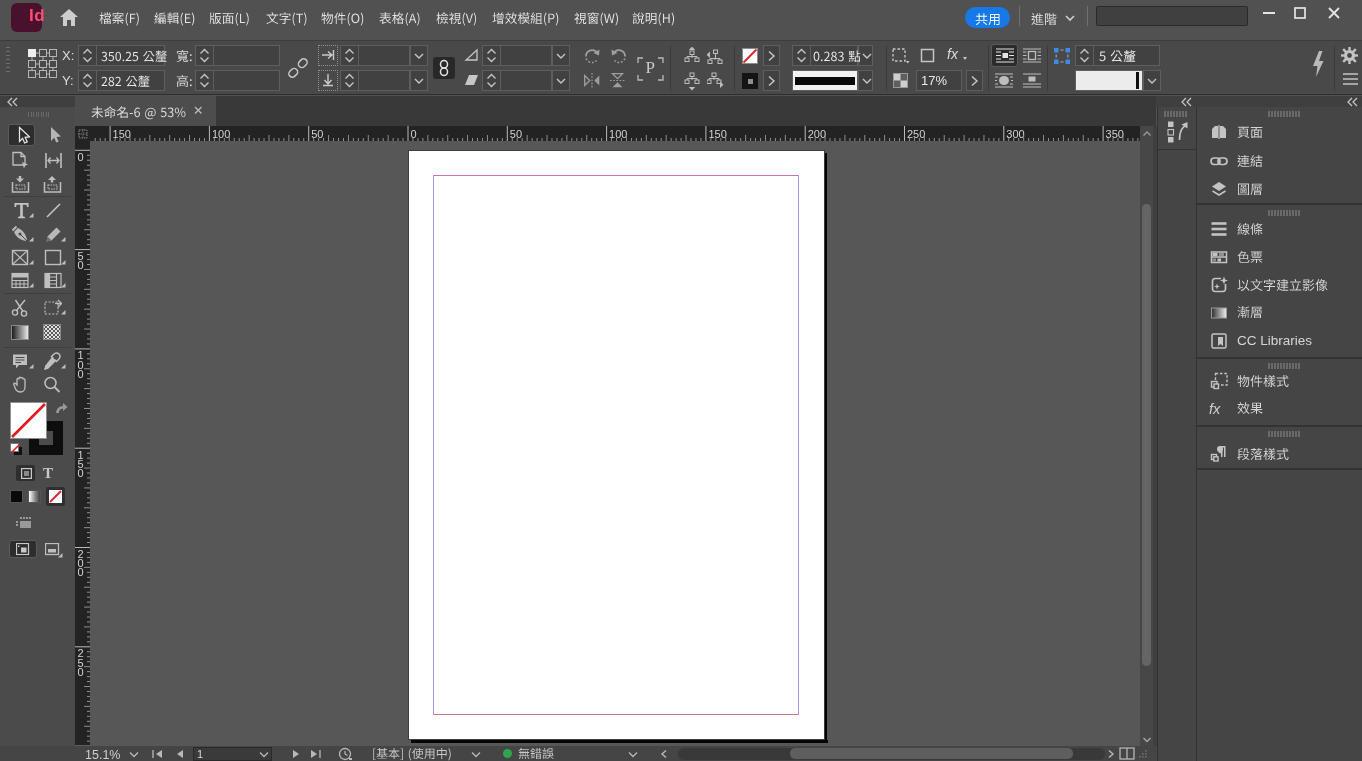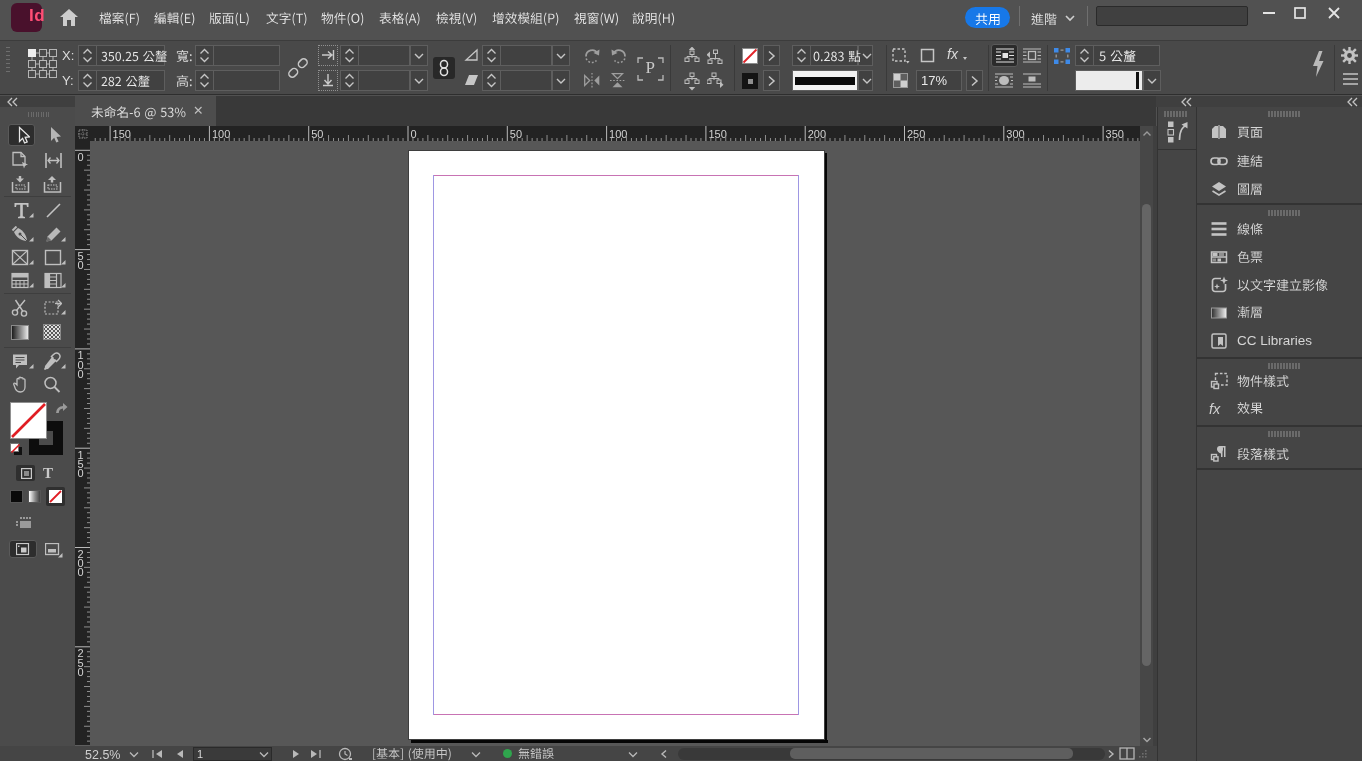--- a/index.html
+++ b/index.html
@@ -987,21 +987,21 @@
 <div class="abs" style="left:1140px;top:126px;width:13px;height:620px;background:#474747;"></div>
 <div class="abs" style="left:1153px;top:126px;width:4px;height:620px;background:#3f3f3f;"></div>
 <svg class="abs" style="left:1142px;top:129px;" width="10" height="10" viewBox="0 0 10 10">
     <path d="M1.5 6.5 L5 3 L8.5 6.5" stroke="#9a9a9a" stroke-width="1.4" fill="none"></path>
   </svg>
 <div class="abs" style="left:1142px;top:204px;width:9px;height:462px;background:#656565;border-radius:4.5px"></div>
 <svg class="abs" style="left:1142px;top:735px;" width="10" height="10" viewBox="0 0 10 10">
     <path d="M1.5 3 L5 6.5 L8.5 3" stroke="#a5a5a5" stroke-width="1.5" fill="none"></path>
   </svg>
 <div class="abs" style="left:0px;top:746px;width:1157px;height:15px;background:#454545;"></div>
-<div class="abs" style="left:85px;top:748px;font:400 12.5px 'Liberation Sans',sans-serif;color:#cfcfcf;white-space:pre;">52.5%</div>
+<div class="abs" style="left:85px;top:748px;font:400 12.5px 'Liberation Sans',sans-serif;color:#cfcfcf;white-space:pre;">15.1%</div>
 <svg class="abs" style="left:128px;top:750px;" width="12" height="9" viewBox="0 0 12 9">
     <path d="M2 2.5 L6 6.5 L10 2.5" stroke="#b9b9b9" stroke-width="1.3" fill="none"></path>
   </svg>
 <svg class="abs" style="left:150px;top:749px;" width="16" height="10" viewBox="0 0 16 10">
     <path d="M3 1 V9" stroke="#b9b9b9" stroke-width="1.3"></path>
     <path d="M12 1 L6 5 L12 9 Z" fill="#b9b9b9"></path>
   </svg>
 <svg class="abs" style="left:172px;top:749px;" width="14" height="10" viewBox="0 0 14 10">
     <path d="M11 1 L5 5 L11 9 Z" fill="#b9b9b9"></path>
   </svg>

